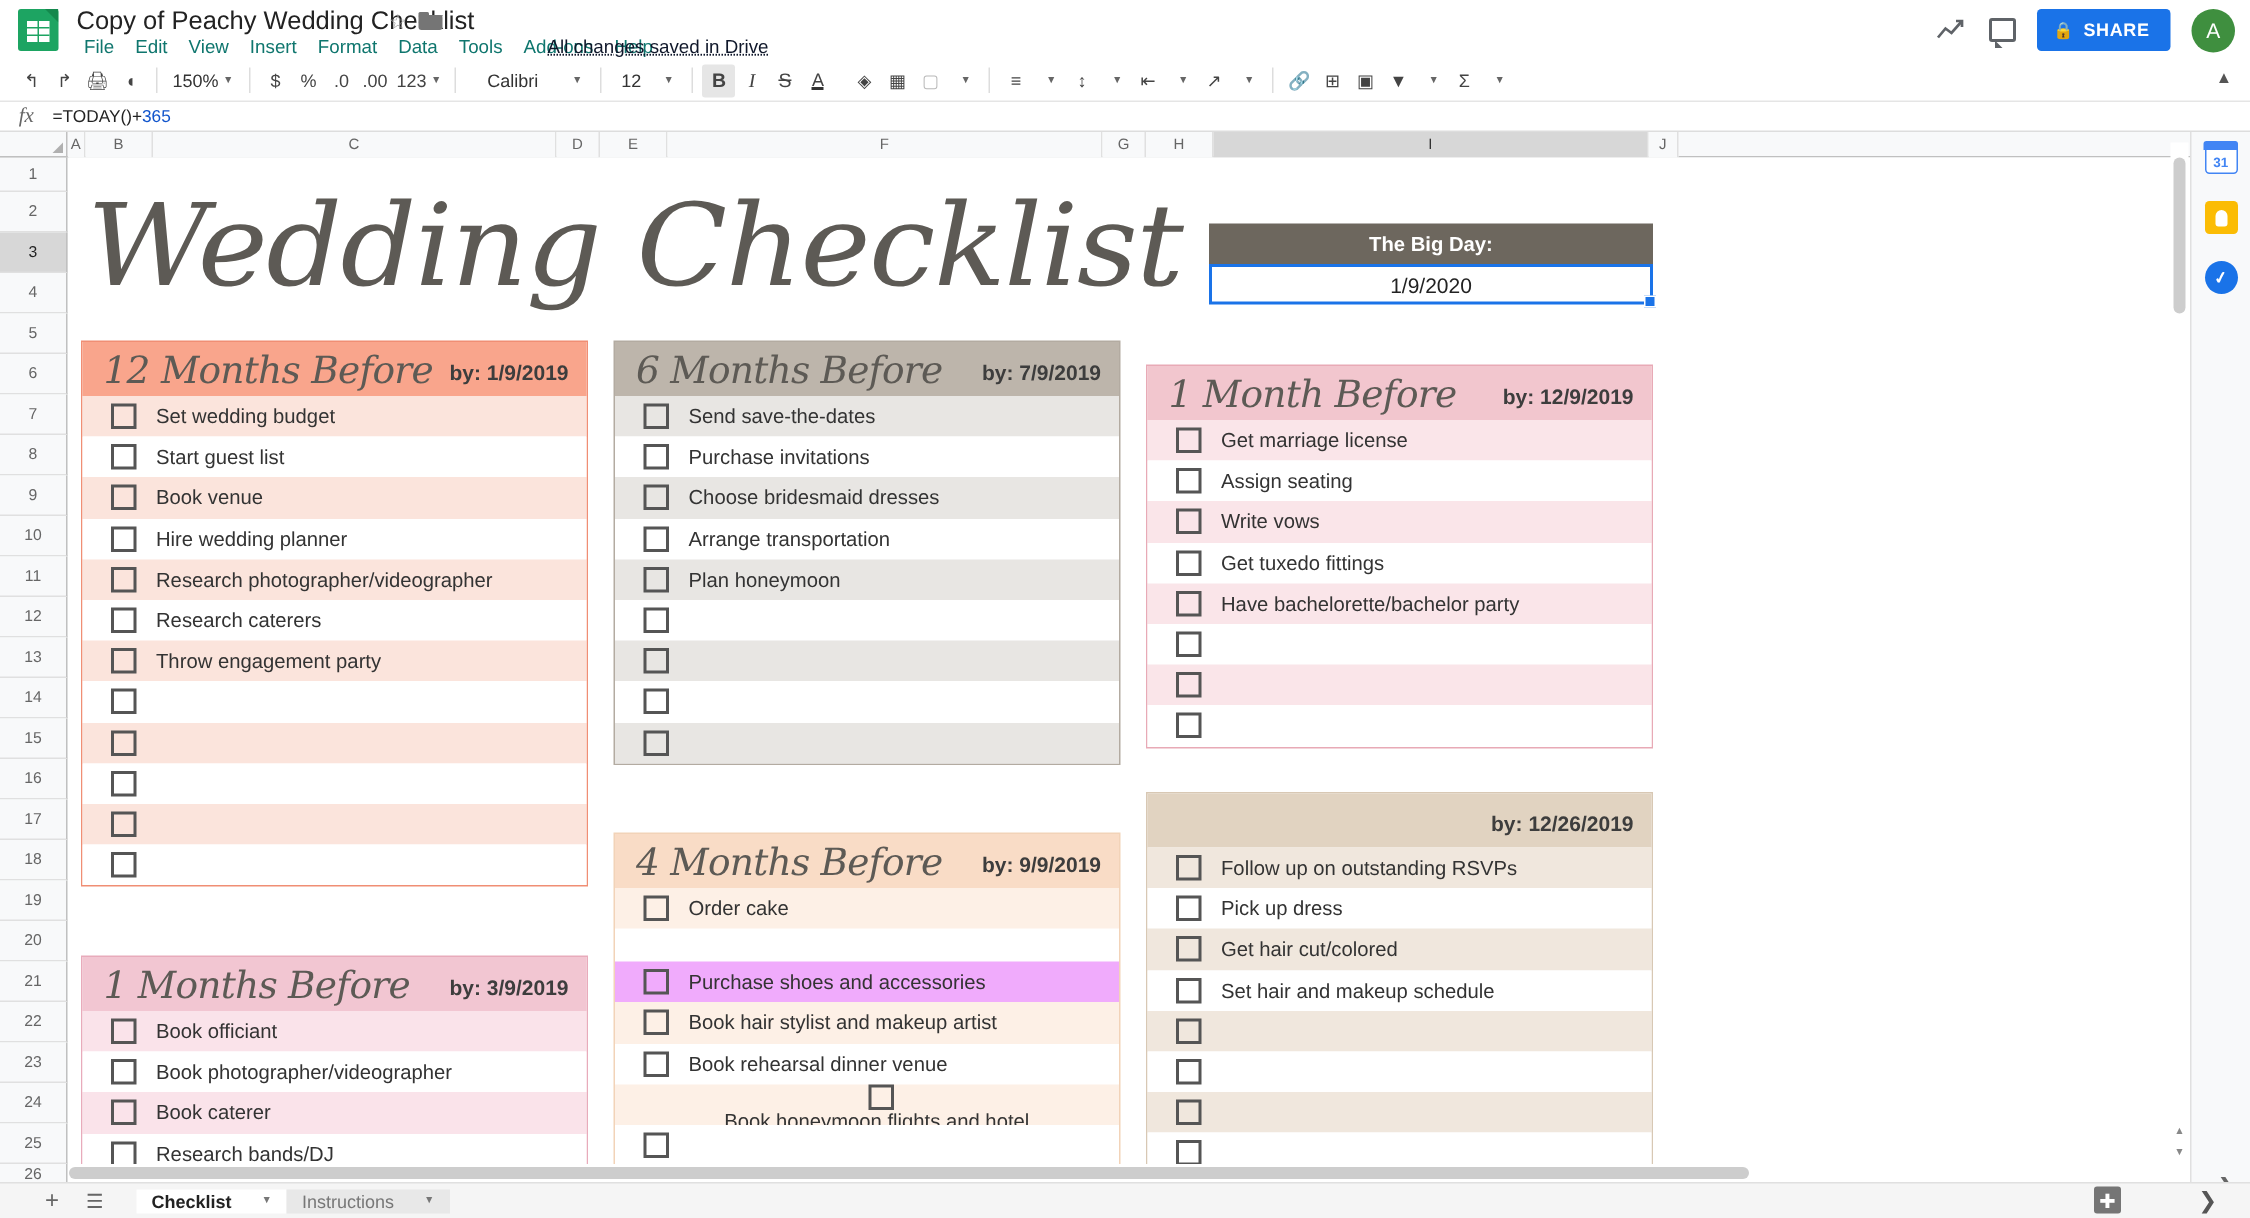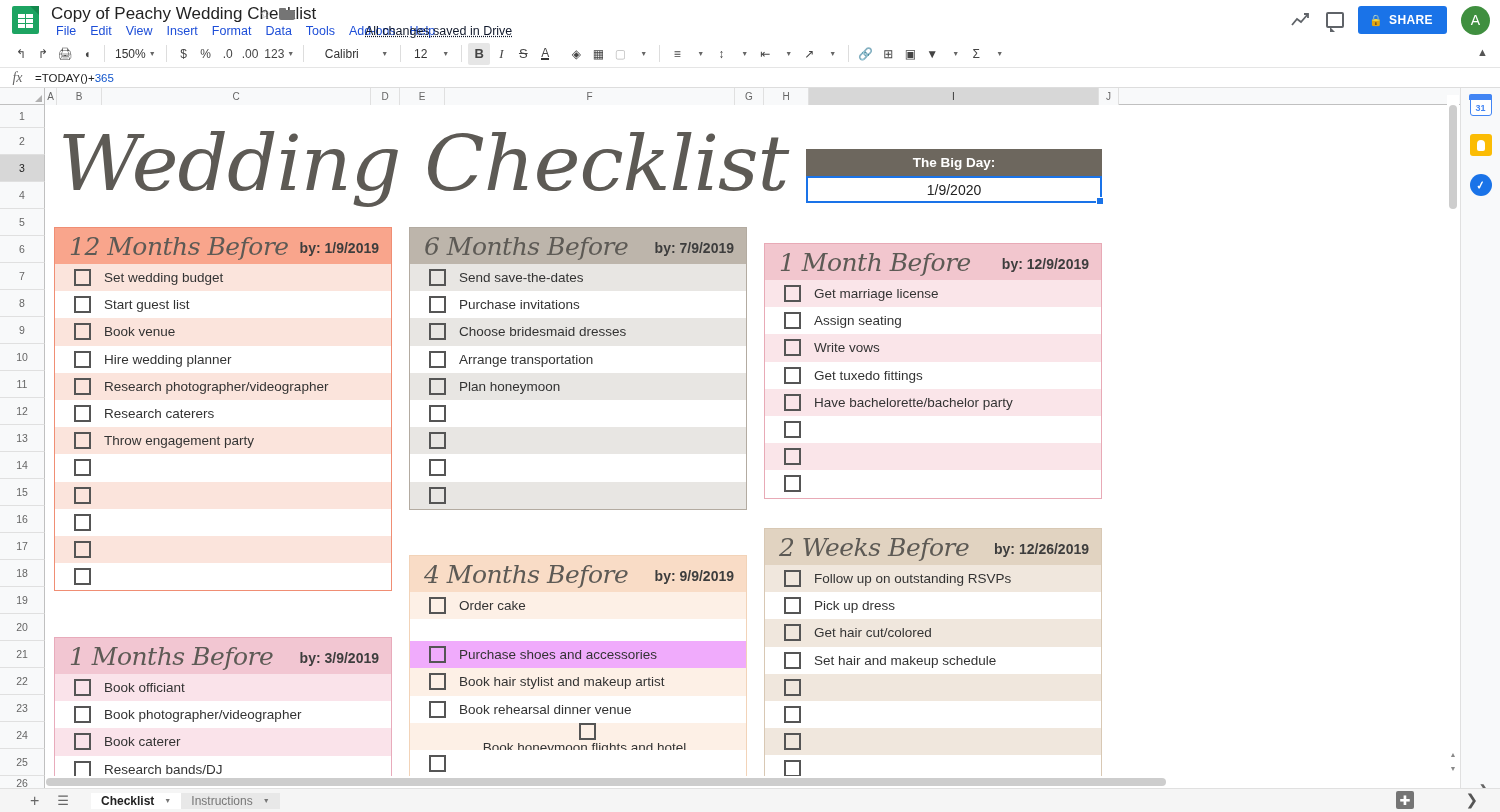--- a/index.html
+++ b/index.html
@@ -40,21 +40,21 @@
     position:absolute; left:259px; top:6px; font-size:14px; color:#9e9e9e; cursor:pointer;
   }
   .title-folder {
     position:absolute; left:279px; top:8px; width:16px; height:12px; cursor:pointer;
   }
   .title-folder .fbody { position:absolute; left:0; top:2px; width:16px; height:10px; background:#757575; border-radius:1px 2px 2px 2px;}
   .title-folder .ftab { position:absolute; left:0; top:0; width:7px; height:3px; background:#757575; border-radius:1px 1px 0 0;}
 
   .menubar { position:absolute; left:49px; top:22px; height:18px; display:flex; align-items:center; }
   .menubar .mi {
-    font-size:12.5px; color:#1d4ed8; padding:2px 7px; cursor:pointer; border-radius:2px; white-space:nowrap;
+    font-size:12.5px; color:#0f766e; padding:2px 7px; cursor:pointer; border-radius:2px; white-space:nowrap;
   }
   .save-state {
     position:absolute; left:365px; top:24px; font-size:12.5px; color:#0f172a;
     text-decoration: underline; text-decoration-style: dotted; cursor:pointer; white-space:nowrap;
   }
 
   .tr-icons { position:absolute; right:10px; top:4px; height:32px; display:flex; align-items:center; gap:14px; }
   .ic-trend { width:22px; height:18px; position:relative; cursor:pointer; }
   .ic-comment { width:18px; height:16px; border:2px solid #5f6368; border-radius:2px; position:relative; cursor:pointer;}
   .ic-comment::after{content:"";position:absolute;left:2px;bottom:-6px;width:0;height:0;border-left:5px solid #5f6368;border-top:5px solid transparent;}
@@ -200,21 +200,21 @@
   .hscroll .thumb { position:absolute; left:0; top:2px; width:1120px; height:8px; background:#cdcdcd; border-radius:4px; }
 
   
   .bottombar {
     position:absolute; left:0; bottom:0; width:1500px; height:24px; background:#f5f5f5;
     border-top:1px solid #e0e0e0; display:flex; align-items:center; padding-left:30px;
   }
   .bb-add { font-size:16px; color:#666; margin-right:18px; cursor:pointer; }
   .bb-menu { font-size:13px; color:#666; margin-right:22px; cursor:pointer; }
   .sheet-tab {
-    height:16px; display:flex; align-items:center; gap:10px; padding:0 10px;
+    height:16px; display:flex; align-items:center; gap:20px; padding:0 10px;
     font-size:12px; cursor:pointer;
   }
   .sheet-tab.active { background:#fff; color:#222; font-weight:bold; }
   .sheet-tab.inactive { background:#e8e8e8; color:#777; }
   .sheet-tab .tcaret { font-size:7px; color:#777; }
   .bb-plusright {
     position:absolute; right:86px; bottom:3px; width:18px; height:18px; background:#757575;
     border-radius:2px; color:#fff; font-size:13px; display:flex; align-items:center; justify-content:center; cursor:pointer;
   }
   .bb-chev { position:absolute; right:22px; bottom:3px; font-size:15px; color:#555; cursor:pointer; }
@@ -540,21 +540,20 @@
               <div class="lbl"></div>
             </div>
             <div class="crow empty" style="background: rgb(255, 255, 255);">
               <div class="cbox"></div>
               <div class="lbl"></div>
             </div>
           </div>
         </div>
         <div class="card" style="left: 718px; top: 423px; width: 338px; border: 1.5px solid rgb(216, 200, 180);">
           <div class="card-head" style="background: rgb(225, 211, 193);">
-            <div class="ttl">2 Weeks Before</div>
             <div class="by">by: 12/26/2019</div>
           </div>
           <div class="card-rows">
             <div class="crow" style="background: rgb(240, 231, 221);">
               <div class="cbox"></div>
               <div class="lbl">Follow up on outstanding RSVPs</div>
             </div>
             <div class="crow" style="background: rgb(255, 255, 255);">
               <div class="cbox"></div>
               <div class="lbl">Pick up dress</div>

